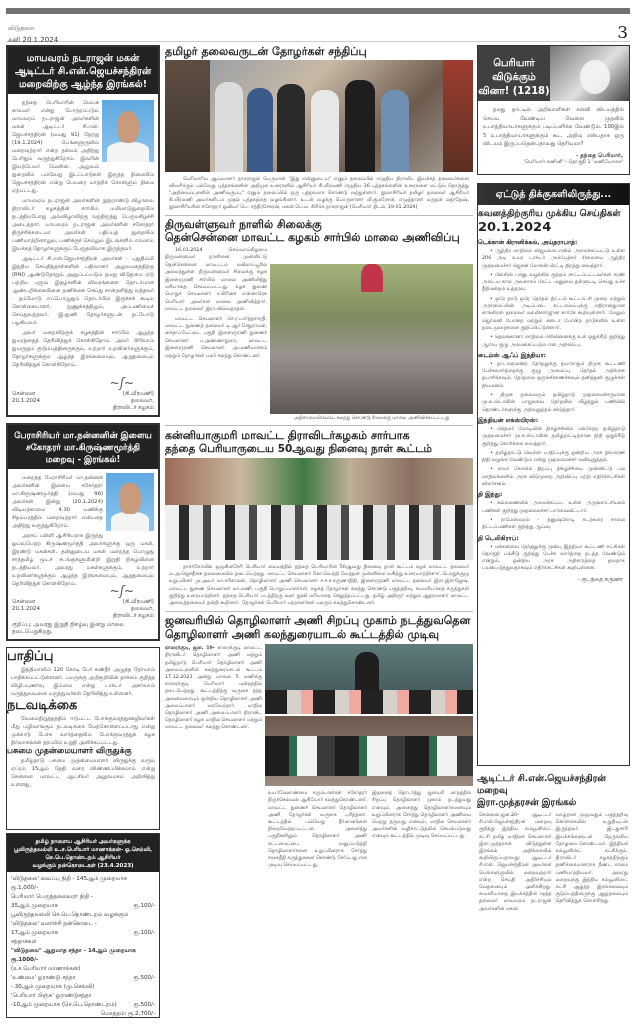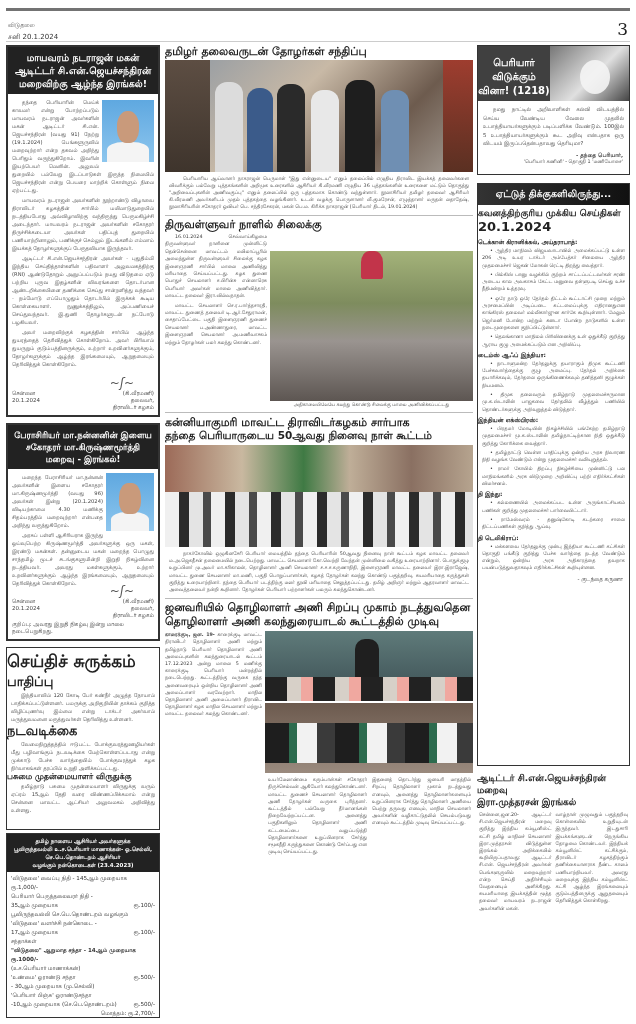--- a/index.html
+++ b/index.html
@@ -1,17 +1,17 @@
 <!DOCTYPE html>
 <html><head>
 <meta charset="utf-8">
 <style>
 *{box-sizing:border-box;margin:0;padding:0}
 body{width:636px;height:1024px;background:#fff;font-family:"DejaVu Sans",sans-serif;color:#222;overflow:hidden;position:relative}
-.hdr{position:absolute;left:6px;right:6px;top:8px;height:34px;border-top:3px solid #737373;border-bottom:1px solid #ccc}
+.hdr{position:absolute;left:6px;right:6px;top:8px;height:34px;border-top:6px solid #737373;border-bottom:1px solid #ccc}
 .hdr .paper{position:absolute;left:2px;top:10px;font-size:6px;color:#666}
 .hdr .date{position:absolute;left:2px;top:22px;font-size:7px;color:#333}
 .hdr .pno{position:absolute;right:2px;top:8px;font-family:"DejaVu Serif",serif;font-size:17px;color:#222}
 .col{position:absolute;top:45px}
 .box{border:2px solid #333;background:#fff;overflow:hidden;position:relative}
 .bhead{background:#222;color:#fff;text-align:center;font-weight:bold;font-size:9.5px;line-height:13px;padding:4px 3px}
 .tx{font-size:5.2px;line-height:8px;color:#444;text-align:justify;padding:0 4px}
 .tx p{text-indent:10px;margin-bottom:2px}
 .photo{background:linear-gradient(135deg,#8c97a3,#c8b9a6 40%,#6d5b4e 70%,#a9a29a);}
 .portrait{background:linear-gradient(#5fa8e0,#8dc6ee);position:relative}
@@ -74,21 +74,20 @@
       <div class="sig" style="display:flex;justify-content:space-between">
           <span>20.1.2024</span>
           <span>தலைவர்,</span>
         </div>
       <div class="sig" style="text-align:right">திராவிடர் கழகம்</div>
       <div class="sig" style="margin-top:2px">குறிப்பு: அவரது இறுதி நிகழ்வு இன்று மாலை நடைபெறுகிறது.</div>
     </div>
   </div>
 
   <div class="box" style="height:183px;margin-top:6px;border-width:1px">
-    <div class="title" style="font-family:'DejaVu Serif',serif;font-size:17px;padding:3px 0 1px">செய்திச் சுருக்கம்</div>
     <div>
       <div class="title" style="font-size:13px">பாதிப்பு</div>
       <div class="tx" style="text-indent:10px">இந்தியாவில் 120 கோடி பேர் கண்நீர் அழுத்த நோயால் பாதிக்கப்பட்டுள்ளனர். பலருக்கு அறிகுறியின் தாக்கம் குறித்த விழிப்புணர்வு இல்லை என்று டாக்டர் அகர்வால் மருத்துவமனை மருத்துவர்கள் தெரிவித்து உள்ளனர்.</div>
     </div>
     <div>
       <div class="title" style="font-size:13px">நடவடிக்கை</div>
       <div class="tx" style="text-indent:10px">வேலைநிறுத்தத்தில் ஈடுபட்ட போக்குவரத்துஊழியர்கள் மீது பழிவாங்கும் நடவடிக்கை மேற்கொள்ளப்படாது என்று முக்காடு பேச்சு வார்த்தையில் போக்குவரத்துக் கழக நிர்வாகங்கள் தரப்பில் உறுதி அளிக்கப்பட்டது.</div>
     </div>
     <div>
       <div class="title" style="font-size:8px">பசுமை முதன்மையாளர் விருதுக்கு</div>
@@ -176,20 +175,21 @@
       <div style="position:absolute;left:180px;top:20px;width:30px;height:92px;background:#1e1e1e;border-radius:12px 12px 0 0"></div>
       <div style="position:absolute;left:216px;top:30px;width:28px;height:82px;background:#6f8fb3;border-radius:12px 12px 0 0"></div>
       <div style="position:absolute;right:0;top:0;width:30px;height:100%;background:linear-gradient(#9e3d2f,#5a3022)"></div>
     </div>
     <div class="tx" style="font-size:4.8px;line-height:7px;padding:3px 4px;text-indent:14px">பெரியாரிய ஆய்வாளர் நாகராஜன் பெருமாள் "இது என்னுடைய" எனும் தலைப்பில் எழுதிய திராவிட இயக்கத் தலைவர்களை விவரிக்கும் பல்வேறு புத்தகங்களின் அறிமுக உரைகளில் ஆசிரியர் கி.வீரமணி எழுதிய 36 புத்தகங்களின் உரைகளை மட்டும் தொகுத்து "அறிவைப்புகளின் அணிவகுப்பு" எனும் தலைப்பில் ஒரு புத்தகமாக கொண்டு வந்துள்ளார். நூலாசிரியர் தமிழர் தலைவர் ஆசிரியர் கி.வீரமணி அவர்களிடம் முதல் புத்தகத்தை வழங்கினார். உடன் வழக்கு பொருளாளர் வீ.குமரேசன், எழுத்தாளர் மருதன் லதாதேஷ், நூலாசிரியரின் சகோதரர் ஓவியர் பெ. சந்திரசேகரன், மகன் பெ.ம. கிரிக்க நாகராஜன் (பெரியார் திடல், 19.01.2024)</div>
   </div>
   <div class="rule" style="margin:2px 0"></div>
 
   <div>
     <div class="title" style="font-size:11px;line-height:13px">திருவள்ளுவர் நாளில் சிலைக்கு</div>
+    <div class="title" style="font-size:11px;line-height:13px">தென்சென்னை மாவட்ட கழகம் சார்பில் மாலை அணிவிப்பு</div>
     <div style="display:flex;margin-top:2px">
       <div class="tx" style="width:105px;font-size:4.8px;line-height:7.4px;padding:0 3px 0 0">
         <p>16.01.2024 செவ்வாய்கிழமை திருவள்ளுவர் நாளினை முன்னிட்டு தென்சென்னை மாவட்டம் மயிலாப்பூரில் அமைந்துள்ள திருவள்ளுவர் சிலைக்கு கழக இளைஞரணி சார்பில் மாலை அணிவித்து மரியாதை செய்யப்பட்டது. கழக துணை பொதுச் செயலாளர் ச.பிரின்சு என்னாரெசு பெரியார் அவர்கள் மாலை அணிவித்தார். மாவட்ட தலைவர் இரா.வில்வநாதன்.</p>
         <p>மாவட்ட செயலாளர் செ.ர.பார்த்தசாரதி, மாவட்ட துணைத் தலைவர் டி.ஆர்.சேதுராமன், சைதாப்பேட்டை பகுதி இளைஞரணி துணைச் செயலாளர் ப.அண்ணாதுரை, மாவட்ட இளைஞரணி செயலாளர் அ.மணிவாசகம் மற்றும் தோழர்கள் பலர் கலந்து கொண்டனர்.</p>
       </div>
       <div style="flex:1">
         <div class="photo" style="height:150px;background:linear-gradient(#a4b37a,#7e8c5e 35%,#9a9490 60%,#5d5652)">
           <div style="margin:18px auto 0;width:22px;height:28px;background:#c2344a;border-radius:40% 40% 10% 10%"></div>
         </div>
         <div class="tx" style="font-size:4.6px;text-align:center">அதிகாலையிலேயே கலந்து கொண்டு சிலைக்கு மாலை அணிவிக்கப்பட்டது</div>

